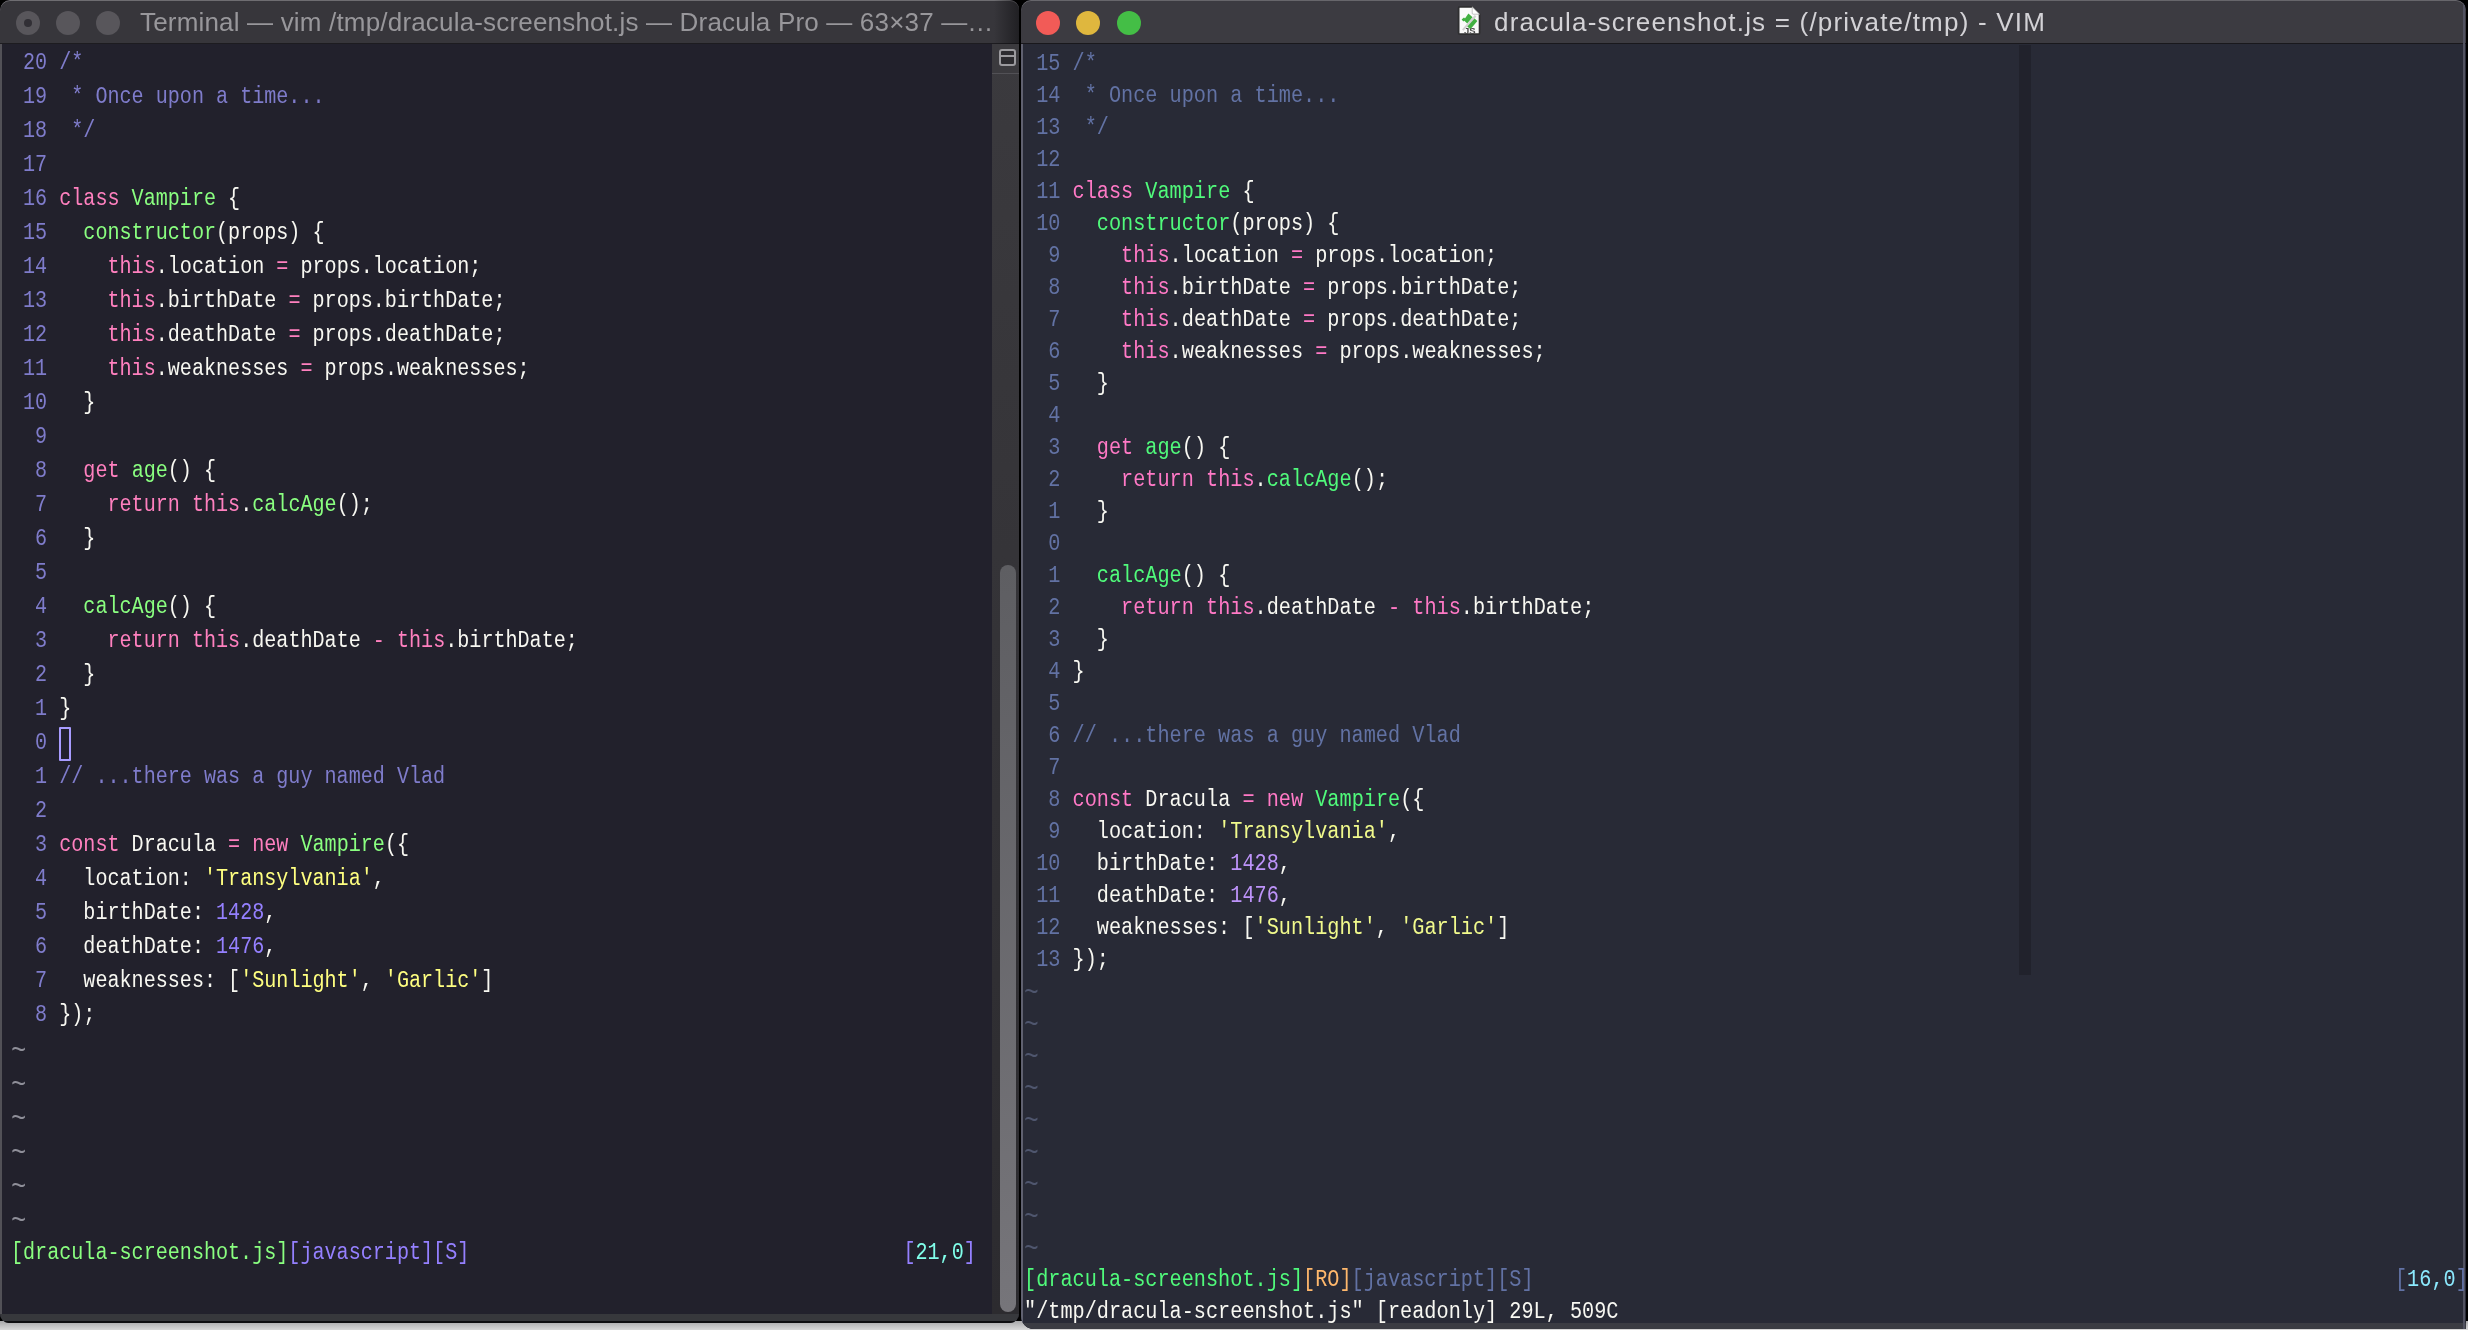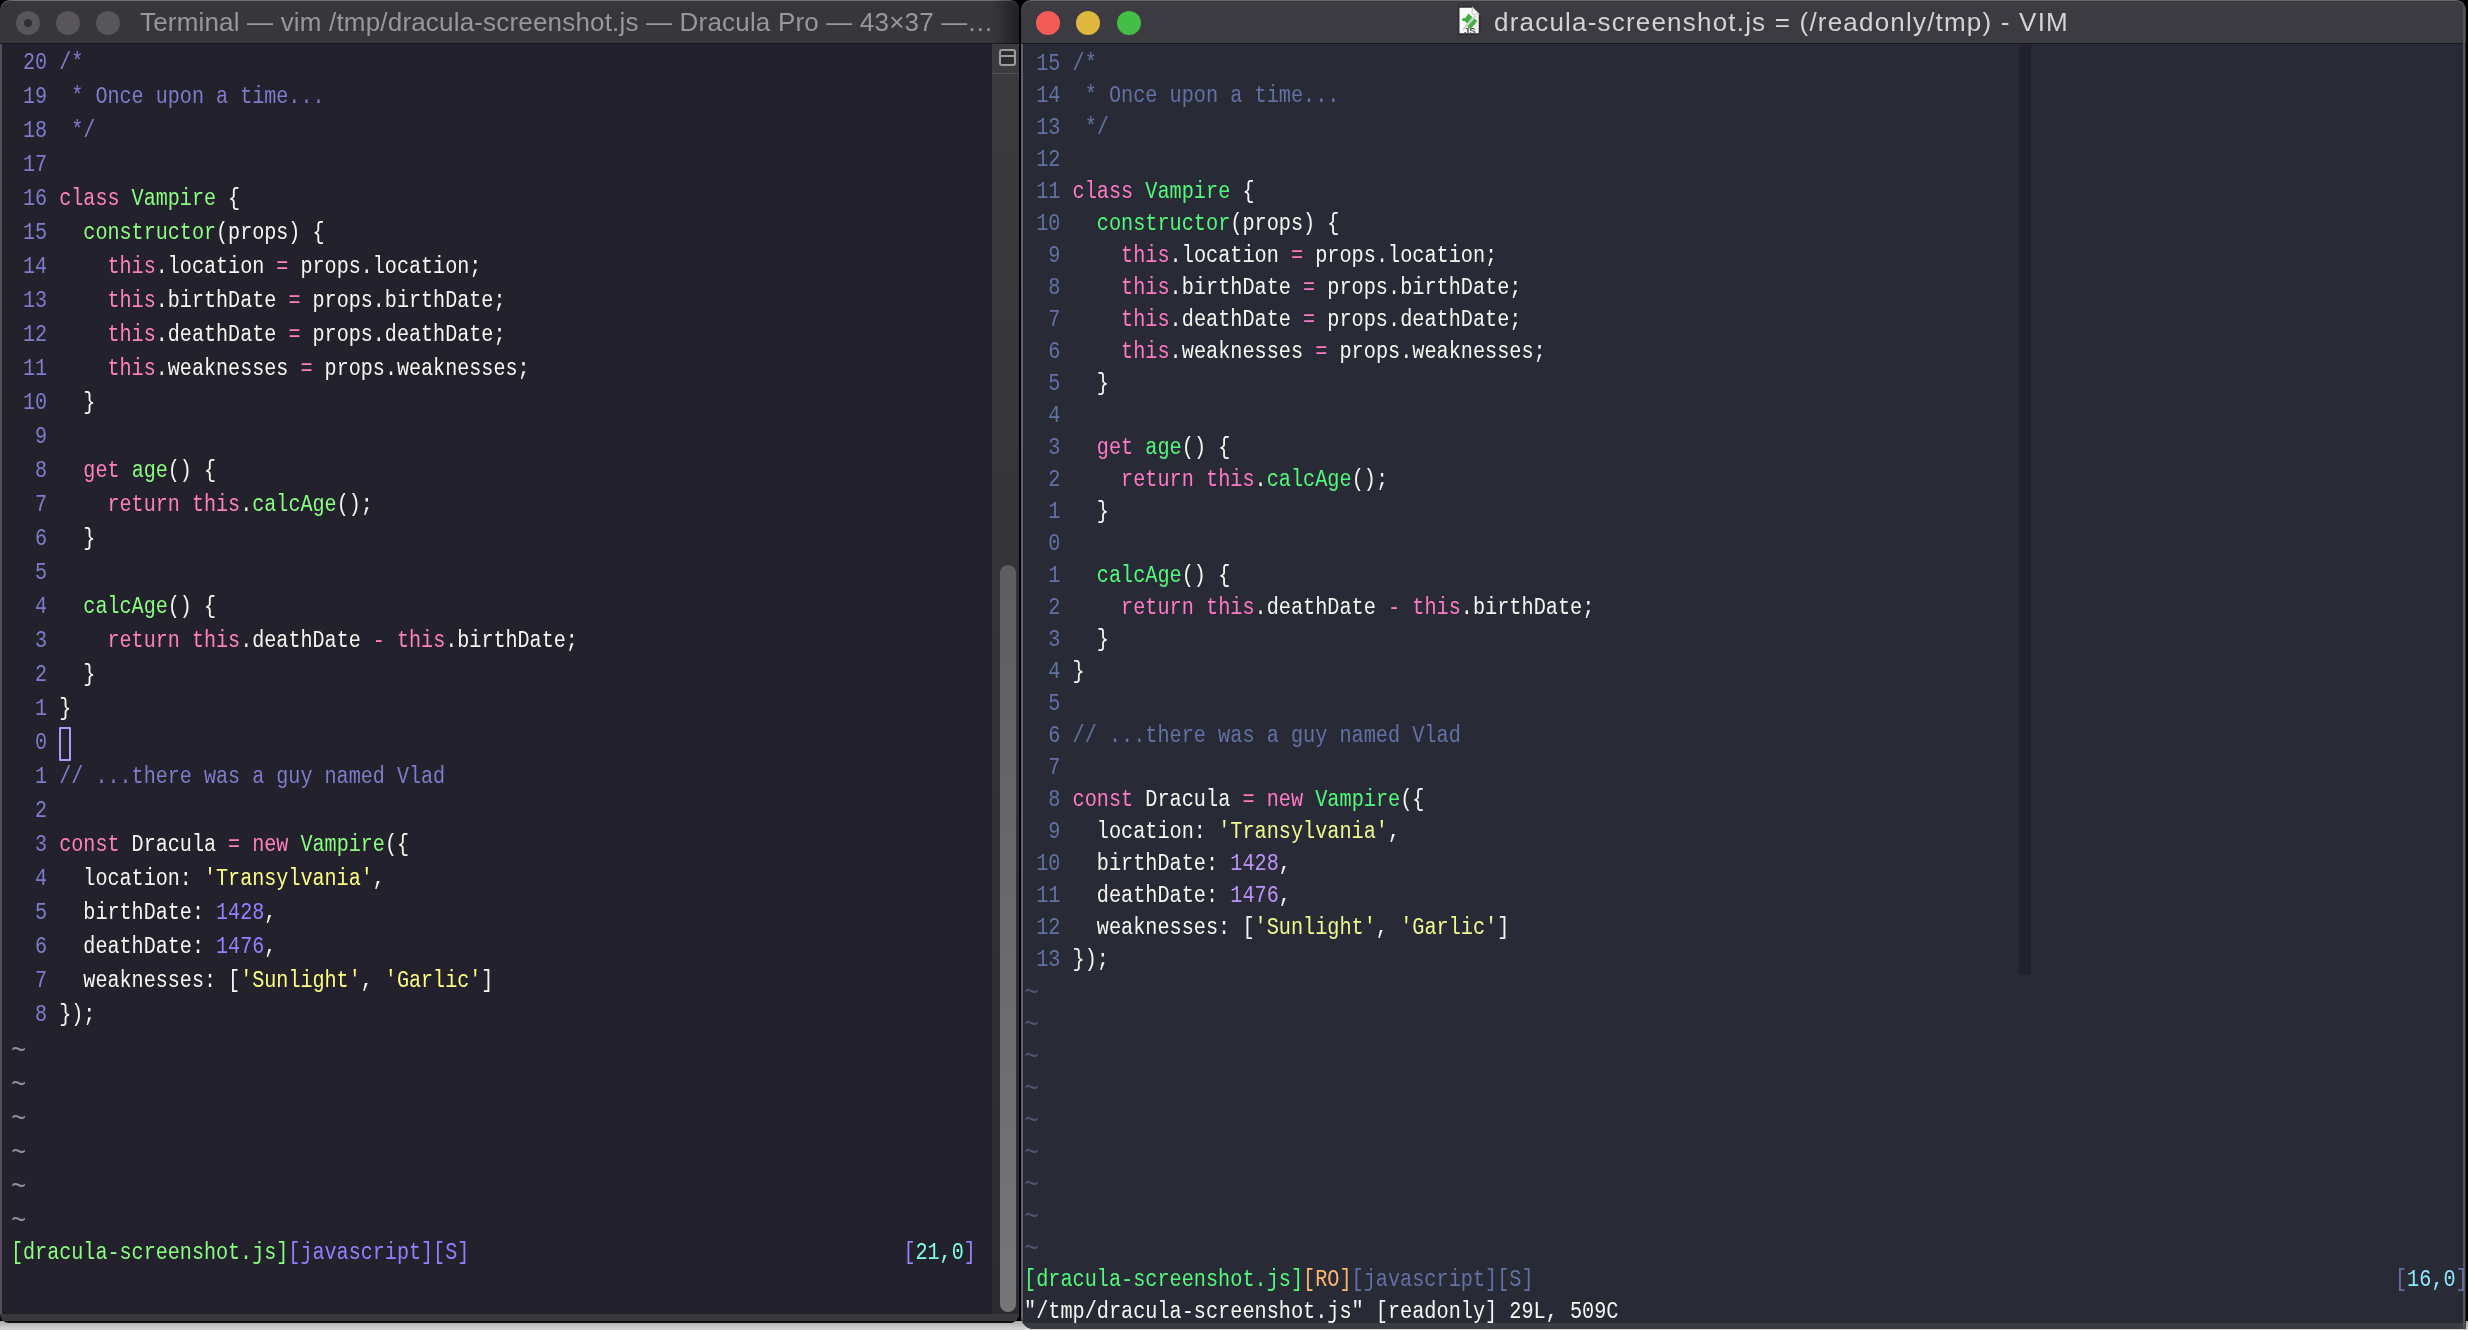--- a/index.html
+++ b/index.html
@@ -8,21 +8,21 @@
 .circle{position:absolute;border-radius:50%;}
 </style></head>
 <body>
 <div style="position:absolute;left:0;top:1321px;width:2468px;height:9px;background:linear-gradient(180deg,#a7a7a9,#d9d9d9)"></div>
 <div style="position:absolute;left:0;top:0;width:1019px;height:1323px;background:#22212C;border-radius:10px 9px 9px 9px;overflow:hidden">
 <div style="position:absolute;left:0;top:0;width:100%;height:44px;background:#37363b;border-radius:10px 9px 0 0;box-shadow:inset 0 1px 0 #6e6d71, inset 0 -1px 0 #1d1c20"></div>
 <div class="circle" style="left:16px;top:11px;width:24px;height:24px;background:#58565b"></div>
 <div class="circle" style="left:56px;top:11px;width:24px;height:24px;background:#58565b"></div>
 <div class="circle" style="left:96px;top:11px;width:24px;height:24px;background:#58565b"></div>
 <div class="circle" style="left:24px;top:19px;width:8px;height:8px;background:#312f35"></div>
-<div style="position:absolute;left:140px;top:0;width:870px;height:44px;line-height:45px;font-size:26px;letter-spacing:0.18px;color:#98979b;white-space:nowrap;overflow:hidden">Terminal — vim /tmp/dracula-screenshot.js — Dracula Pro — 43×37 —…</div>
+<div style="position:absolute;left:140px;top:0;width:870px;height:44px;line-height:45px;font-size:26px;letter-spacing:0.18px;color:#98979b;white-space:nowrap;overflow:hidden">Terminal — vim /tmp/dracula-screenshot.js — Dracula Pro — 63×37 —…</div>
 <div style="position:absolute;left:994px;top:0;width:25px;height:44px;background:linear-gradient(90deg,rgba(10,10,12,0),rgba(10,10,12,0.5))"></div>
 <div style="position:absolute;left:0;top:44px;width:100%;height:1269.5px;background:#22212C;box-shadow:inset 2px 0 0 #525157"></div>
 <div style="position:absolute;left:0;top:1313.5px;width:100%;height:7px;background:#37383c"></div>
 <div style="position:absolute;left:0;top:1320.5px;width:100%;height:2.5px;background:#0e0e10"></div>
 <div style="position:absolute;left:992px;top:44px;width:27px;height:1269.5px;background:linear-gradient(#3b3a3e,#2c2b2f)"></div>
 <div style="position:absolute;left:1000px;top:565px;width:16px;height:747px;border-radius:8px;background:linear-gradient(#5e5e62,#76757a)"></div>
 <div style="position:absolute;left:992px;top:44px;width:27px;height:29px;background:#3b3a3e;border-bottom:1px solid #525156"></div>
 <div style="position:absolute;left:999px;top:49px;width:13px;height:13px;border:2px solid #9b9a9e;border-radius:3px;background:#2c2b2f"></div>
 <div style="position:absolute;left:1001px;top:55px;width:13px;height:2px;background:#9b9a9e"></div>
 </div>
@@ -71,21 +71,21 @@
 <div class="circle" style="left:95.5px;top:11px;width:24px;height:24px;background:#44BE46"></div>
 <svg style="position:absolute;left:435px;top:5px" width="26" height="31" viewBox="0 0 26 31">
       <path d="M2.6,3.0 Q2.6,1.8 3.8,1.8 H16.2 L23.6,9.2 V28 Q23.6,29.2 22.4,29.2 H3.8 Q2.6,29.2 2.6,28 Z" fill="#fafafa" stroke="#2f2f31" stroke-width="1.8"></path>
       <path d="M16.2,1.8 L23.6,9.2 H17.2 Q16.2,9.2 16.2,8.2 Z" fill="#ffffff" stroke="#aaa" stroke-width="0.7"></path>
       <polygon points="5.6,14.6 8.0,12.4 9.8,14.2 7.4,16.6" fill="#41b041"></polygon>
       <polygon points="12.4,8.6 16.6,12.2 11.2,18.4 7.8,15.2" fill="#41b041"></polygon>
       <polygon points="17.4,12.4 21.4,16.0 14.4,24.2 10.2,20.6" fill="#41b041"></polygon>
       <path d="M6.0,24.4 L18.8,10.0 L20.4,11.4 L7.6,25.8 Z" fill="#d2d2d2"></path>
       <text x="8" y="29" font-family="Liberation Sans" font-weight="bold" font-size="9.5" fill="#4a4a4a">JS</text>
     </svg>
-<div style="position:absolute;left:473px;top:0;height:44px;line-height:45px;font-size:26px;letter-spacing:1.2px;color:#d3d2d6;white-space:nowrap">dracula-screenshot.js = (/readonly/tmp) - VIM</div>
+<div style="position:absolute;left:473px;top:0;height:44px;line-height:45px;font-size:26px;letter-spacing:1.2px;color:#d3d2d6;white-space:nowrap">dracula-screenshot.js = (/private/tmp) - VIM</div>
 <div style="position:absolute;left:0;top:44px;width:100%;height:1286px;background:#282A36;box-shadow:inset 2px 0 0 #606170"></div>
 <div style="position:absolute;left:998px;top:45px;width:12px;height:930px;background:#21222C"></div>
 <div style="position:absolute;left:0px;top:1323px;width:100%;height:6px;background:#3b3c43"></div>
 <div style="position:absolute;left:1441.5px;top:0;width:2.5px;height:1330px;background:#515260"></div>
 </div>
 <pre class="code" style="left:1024.0px;top:48.4px;font-size:23px;line-height:32px;transform:scaleX(0.879)"><span style="color:#6272A4"> 15 </span><span style="color:#6272A4">/*</span>
 <span style="color:#6272A4"> 14 </span><span style="color:#6272A4"> * Once upon a time...</span>
 <span style="color:#6272A4"> 13 </span><span style="color:#6272A4"> */</span>
 <span style="color:#6272A4"> 12 </span>
 <span style="color:#6272A4"> 11 </span><span style="color:#FF79C6">class</span><span style="color:#F8F8F2"> </span><span style="color:#50FA7B">Vampire</span><span style="color:#F8F8F2"> {</span>

